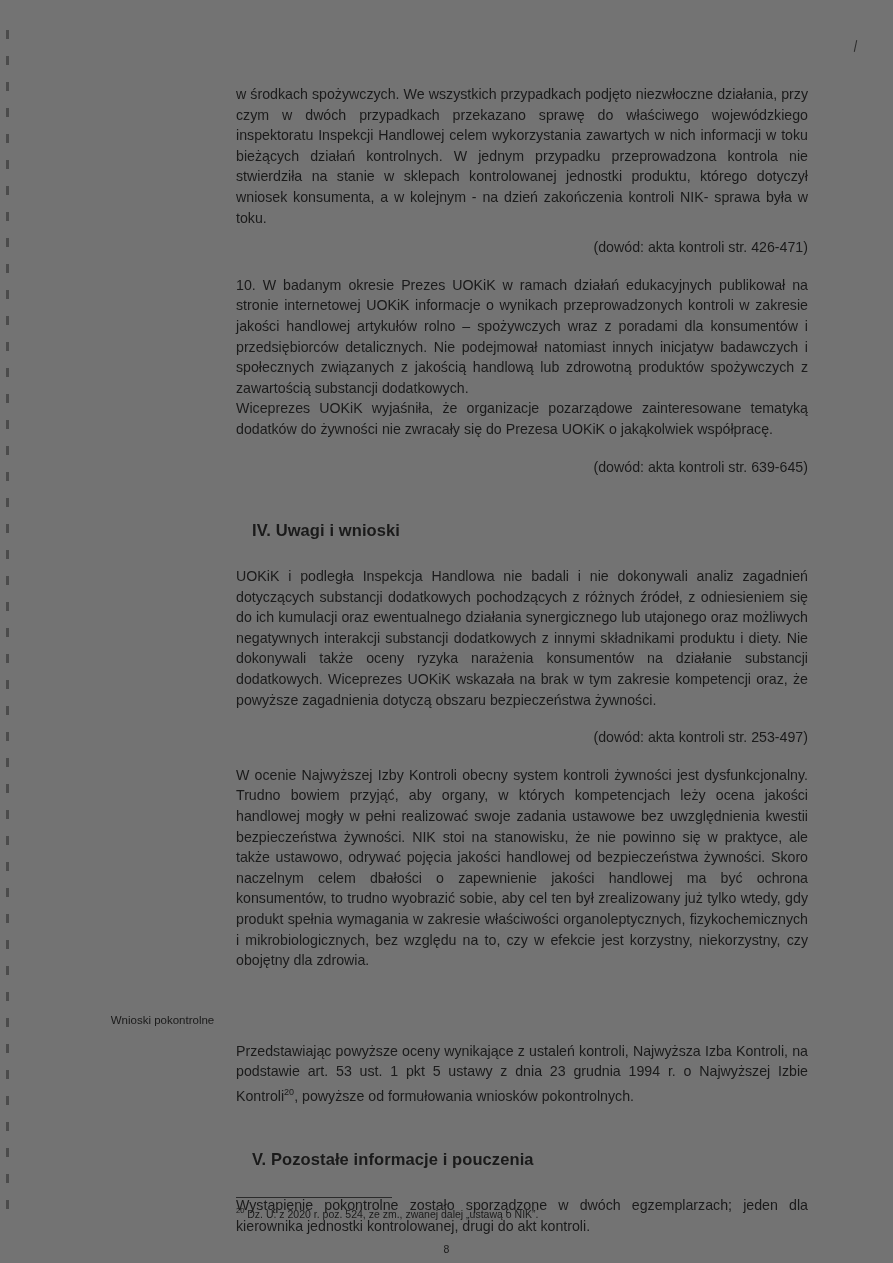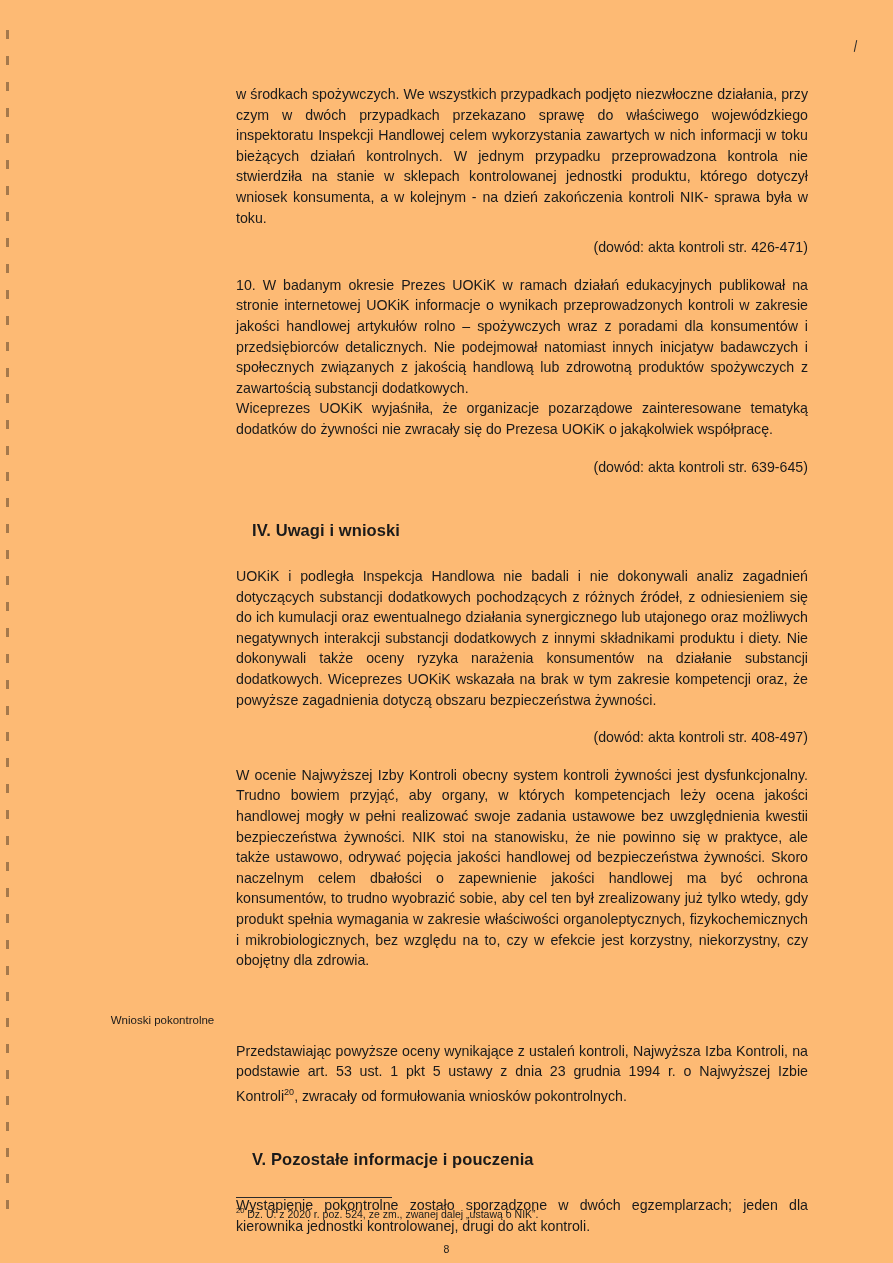--- a/index.html
+++ b/index.html
@@ -4,21 +4,21 @@
 <style>
   html, body {
     margin: 0;
     padding: 0;
     background: #ffffff;
   }
   .page {
     position: relative;
     width: 893px;
     height: 1263px;
-    background: #fdba74;
+    background: #737373;
     font-family: "Liberation Sans", sans-serif;
     color: #1a1a1a;
     overflow: hidden;
   }
   
   .edge-marks {
     position: absolute;
     left: 6px;
     top: 30px;
     width: 3px;
@@ -133,29 +133,29 @@
     <div class="gap-md"></div>
     <p class="ref">(dowód: akta kontroli str. 639-645)</p>
 
     <div class="gap-lg"></div>
     <h2 class="section">IV. Uwagi i wnioski</h2>
 
     <div class="gap-sm"></div>
     <p class="body">UOKiK i podległa Inspekcja Handlowa nie badali i nie dokonywali analiz zagadnień dotyczących substancji dodatkowych pochodzących z różnych źródeł, z odniesieniem się do ich kumulacji oraz ewentualnego działania synergicznego lub utajonego oraz możliwych negatywnych interakcji substancji dodatkowych z innymi składnikami produktu i diety. Nie dokonywali także oceny ryzyka narażenia konsumentów na działanie substancji dodatkowych. Wiceprezes UOKiK wskazała na brak w tym zakresie kompetencji oraz, że powyższe zagadnienia dotyczą obszaru bezpieczeństwa żywności.</p>
 
     <div class="gap-md"></div>
-    <p class="ref">(dowód: akta kontroli str. 408-497)</p>
+    <p class="ref">(dowód: akta kontroli str. 253-497)</p>
 
     <div class="gap-md"></div>
     <p class="body">W ocenie Najwyższej Izby Kontroli obecny system kontroli żywności jest dysfunkcjonalny. Trudno bowiem przyjąć, aby organy, w których kompetencjach leży ocena jakości handlowej mogły w pełni realizować swoje zadania ustawowe bez uwzględnienia kwestii bezpieczeństwa żywności. NIK stoi na stanowisku, że nie powinno się w praktyce, ale także ustawowo, odrywać pojęcia jakości handlowej od bezpieczeństwa żywności. Skoro naczelnym celem dbałości o zapewnienie jakości handlowej ma być ochrona konsumentów, to trudno wyobrazić sobie, aby cel ten był zrealizowany już tylko wtedy, gdy produkt spełnia wymagania w zakresie właściwości organoleptycznych, fizykochemicznych i mikrobiologicznych, bez względu na to, czy w efekcie jest korzystny, niekorzystny, czy obojętny dla zdrowia.</p>
 
     <div class="gap-xl"></div>
     <div class="gap-lg"></div>
 
-    <p class="body"><span>Przedstawiając powyższe oceny wynikające z ustaleń kontroli, Najwyższa Izba Kontroli, na podstawie art. 53 ust. 1 pkt 5 ustawy z dnia 23 grudnia 1994 r. o Najwyższej Izbie Kontroli</span><sup class="fn">20</sup><span>, zwracały od formułowania wniosków pokontrolnych.</span></p>
+    <p class="body"><span>Przedstawiając powyższe oceny wynikające z ustaleń kontroli, Najwyższa Izba Kontroli, na podstawie art. 53 ust. 1 pkt 5 ustawy z dnia 23 grudnia 1994 r. o Najwyższej Izbie Kontroli</span><sup class="fn">20</sup><span>, powyższe od formułowania wniosków pokontrolnych.</span></p>
 
     <div class="gap-lg"></div>
     <h2 class="section">V. Pozostałe informacje i pouczenia</h2>
 
     <div class="gap-sm"></div>
     <p class="body">Wystąpienie pokontrolne zostało sporządzone w dwóch egzemplarzach; jeden dla kierownika jednostki kontrolowanej, drugi do akt kontroli.</p>
 
   </div>
 
   <div class="marginalia" style="top:1013px;">Wnioski pokontrolne</div>

